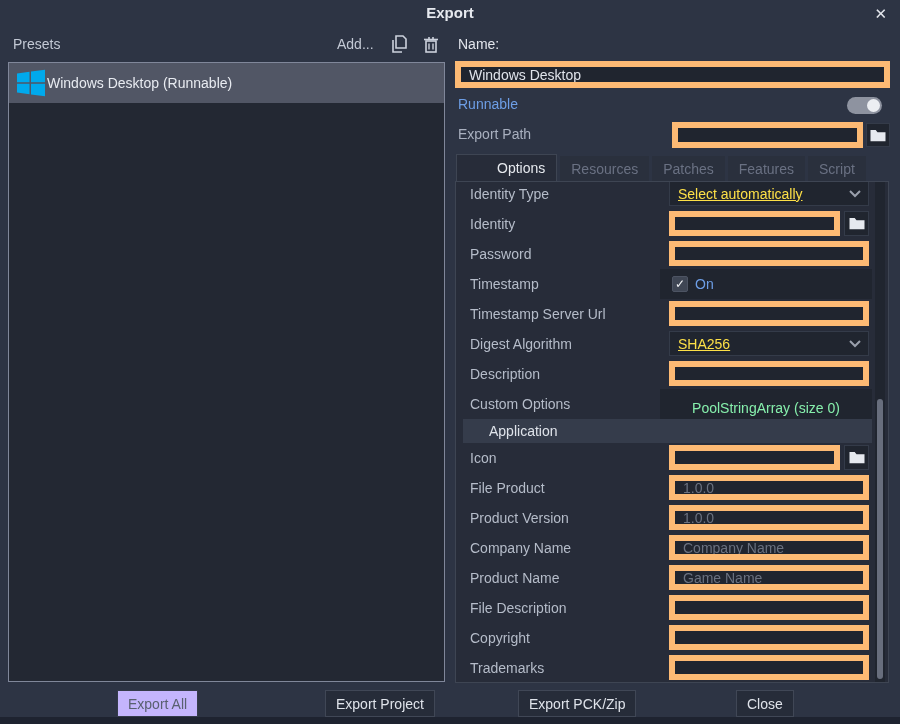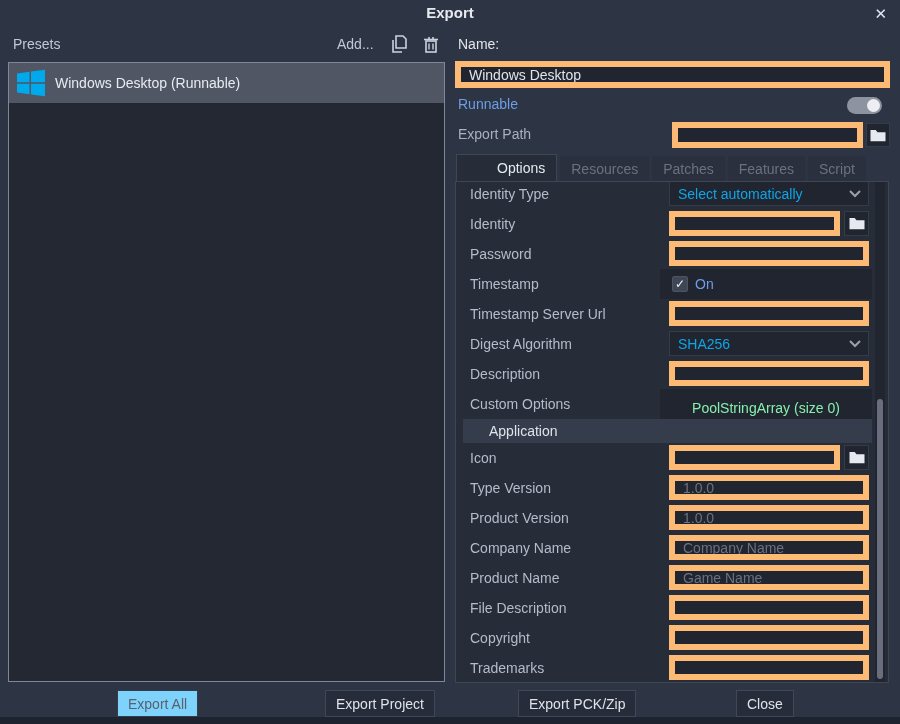--- a/index.html
+++ b/index.html
@@ -11,21 +11,21 @@
   .dlg-title{left:0;right:0;top:4px;text-align:center;font-weight:bold;font-size:15px;color:#e6e9ef;}
   .close-x{right:8px;top:3px;font-size:15px;color:#e3e6ec;cursor:pointer;padding:2px 5px;}
 
   
   .presets-label{left:13px;top:36px;color:#c3c9d5;}
   .add-btn{left:337px;top:36px;color:#c3c9d5;cursor:pointer;}
   .icon-btn{top:35px;width:20px;height:20px;cursor:pointer;}
   .presets-list{left:8px;top:62px;width:437px;height:620px;background:#232833;
                 border:1px solid #80879a;box-sizing:border-box;}
   .preset-item{display:flex;align-items:center;height:40px;background:#515665;
-               padding-left:6px;gap:8px;cursor:pointer;}
+               padding-left:6px;cursor:pointer;}
   .preset-item span{color:#e8ebf1;}
 
   
   .name-label{left:458px;top:36px;color:#e2e5ec;}
   .name-input{left:455px;top:61px;width:435px;height:27px;}
   input.gdt{background:#20252f;border:6px solid #fdba74;color:#dfe3ea;font-size:14px;
             font-family:"Liberation Sans",sans-serif;box-sizing:border-box;padding:0 8px;outline:none;}
   input.gdt::placeholder{color:#6b7280;}
   .runnable-label{left:458px;top:96px;color:#6d9ee6;}
   .toggle{left:847px;top:97px;width:35px;height:17px;background:#8e93a0;border-radius:9px;cursor:pointer;}
@@ -47,40 +47,40 @@
          border:1px solid #3e4553;box-sizing:border-box;overflow:hidden;}
   .rows{margin-top:-3px;position:relative;}
   .row{position:relative;height:30px;}
   .row .plabel{position:absolute;left:14px;top:0;line-height:30px;color:#b5bcc9;}
   .vcell{position:absolute;left:213px;top:2px;width:200px;height:25px;}
   .row input.gdt{width:200px;height:25px;}
   .row input.gdt.short{width:171px;}
   .row .folder-btn{position:absolute;right:0;top:0;}
   .dropdown{background:#20252f;border:1px solid #343b49;box-sizing:border-box;width:200px;height:25px;
             display:flex;align-items:center;cursor:pointer;}
-  .dropdown .dval{padding-left:8px;flex:1;color:#0ea5e9;}
+  .dropdown .dval{padding-left:8px;flex:1;color:#fde047;text-decoration:underline;}
   .dropdown svg{margin-right:6px;}
   .band{position:absolute;left:204px;top:0;width:212px;height:30px;background:#20252f;}
   .cbrow{position:absolute;left:216px;top:0;height:30px;display:flex;align-items:center;gap:7px;}
   .checkbox{width:16px;height:16px;background:#3f4654;border:1px solid #4d5463;border-radius:2px;
             box-sizing:border-box;display:flex;align-items:center;justify-content:center;cursor:pointer;
             color:#f0f2f5;font-size:12px;line-height:14px;}
   .cb-on{color:#6d9ee6;}
   .array-val{position:absolute;left:204px;top:4px;width:212px;height:30px;display:flex;align-items:center;
              justify-content:center;color:#86efac;cursor:pointer;}
   .cat-row{position:relative;height:24px;}
   .cat-bar{position:absolute;left:7px;top:0;width:409px;height:24px;background:#353c4b;
            line-height:24px;padding-left:26px;box-sizing:border-box;color:#dfe3ea;}
   .scroll-track{position:absolute;left:419px;top:0;bottom:0;width:10px;background:#20252f;cursor:pointer;}
   .scroll-grab{position:absolute;left:2px;top:217px;width:6px;height:280px;background:#686e7d;border-radius:3px;cursor:grab;}
 
   
   .fbtn{top:690px;height:27px;background:#262c39;border:1px solid #404756;box-sizing:border-box;
         color:#dfe3ea;display:flex;align-items:center;padding:0 10px;cursor:pointer;font-size:14px;}
-  .fbtn.disabled{color:#596070;border-color:#343b49;background:#7dd3fc;cursor:default;}
+  .fbtn.disabled{color:#596070;border-color:#343b49;background:#c4b5fd;cursor:default;}
   .bottom-strip{left:0;right:0;bottom:0;height:7px;background:#1e2330;}
 </style>
 </head>
 <body>
 
 <div class="stage">
 
   <div class="abs dlg-title">Export</div>
   <div class="abs close-x">✕</div>
 
@@ -222,21 +222,21 @@
           <input class="gdt short" style="height: 25px;" value="">
           <div class="folder-btn" style="height:25px;width:25px;">
             <svg width="16" height="13" viewBox="0 0 16 13">
                 <path d="M0.5 1 h5.2 l1.8 2.2 h8 v9 h-15 z" fill="#e6e9ef"></path>
               </svg>
           </div>
         </div>
       </div>
 
       <div class="row">
-        <span class="plabel">Type Version</span>
+        <span class="plabel">File Product</span>
         <div class="vcell">
           <input class="gdt" style="height: 25px;" placeholder="1.0.0">
         </div>
       </div>
 
       <div class="row">
         <span class="plabel">Product Version</span>
         <div class="vcell">
           <input class="gdt" style="height: 25px;" placeholder="1.0.0">
         </div>

